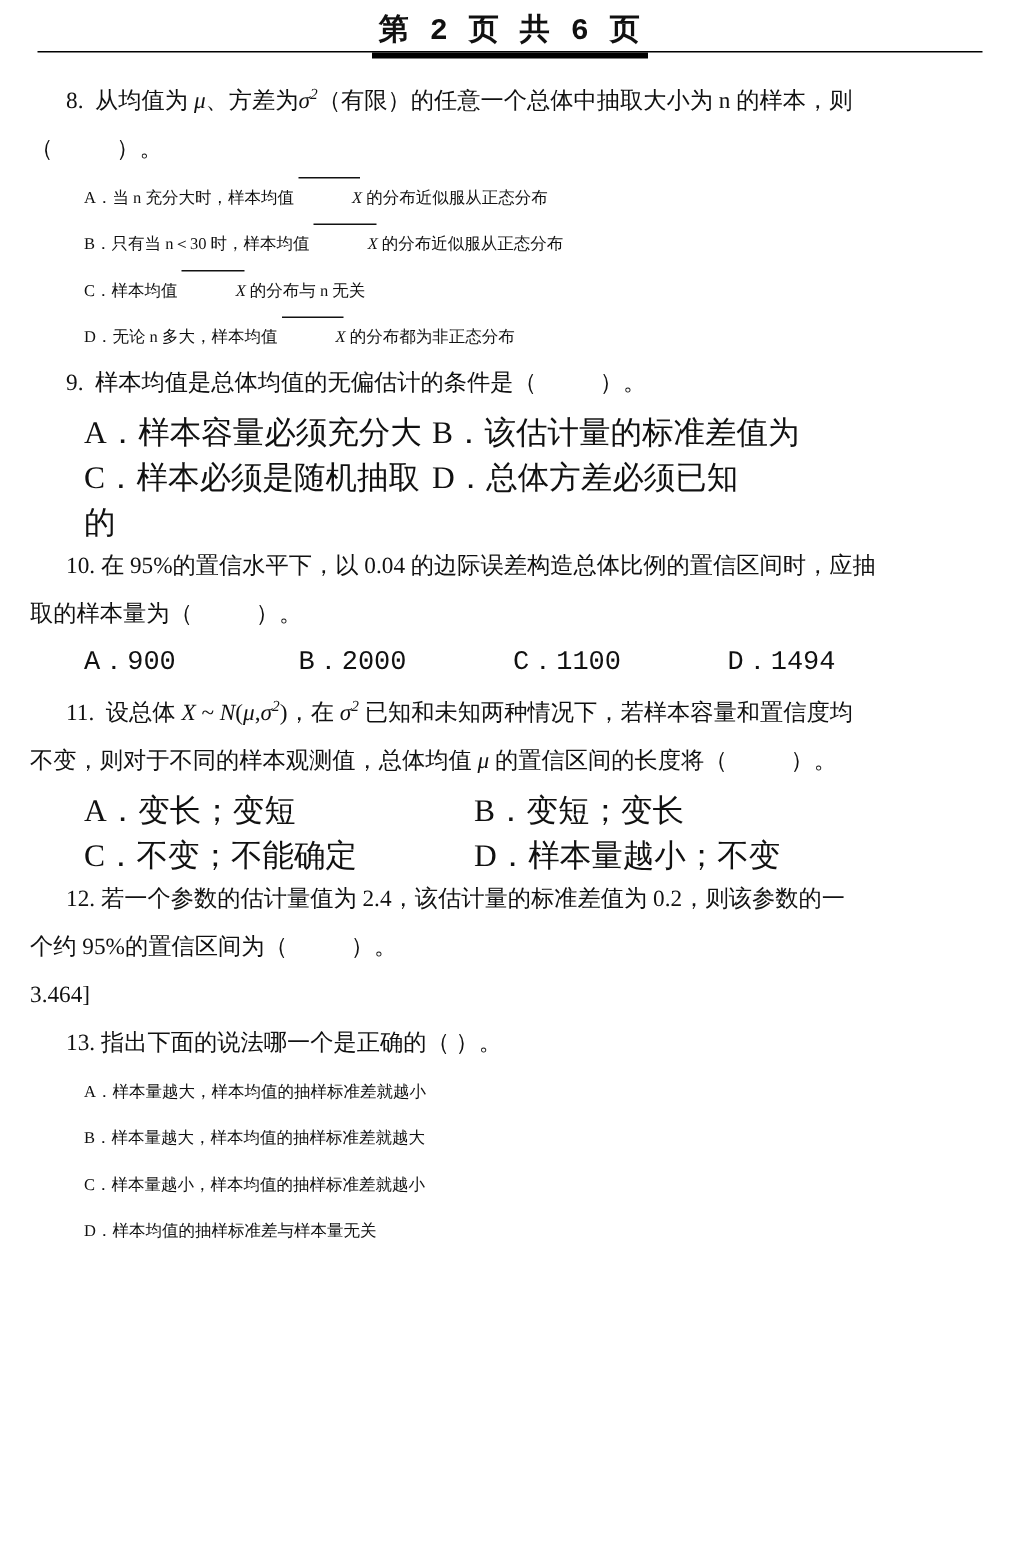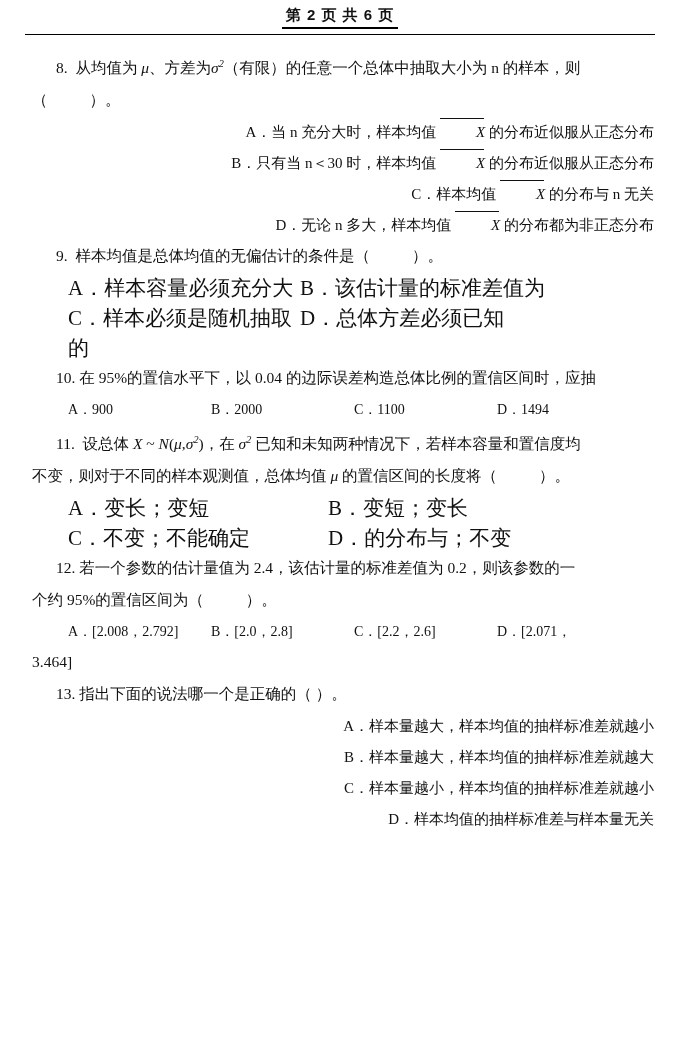--- a/index.html
+++ b/index.html
@@ -21,77 +21,77 @@
     position: relative;
     box-sizing: border-box;
   }
   
   .header {
     text-align: center;
     padding-top: 6px;
     height: 26px;
   }
   .header-text {
-    font-size: 15px;
+    font-size: 20px;
     font-weight: bold;
     letter-spacing: 1px;
     display: inline-block;
-    border-bottom: 2px solid #000000;
+    border-bottom: 4px solid #000000;
     padding: 0 4px 2px 4px;
-    font-family: Liberation Sans, sans-serif;
+    font-family: Liberation Mono, monospace;
   }
   .rule-top {
     width: 630px;
     margin: 2px auto 0 auto;
     border-top: 1.5px solid #000;
   }
   .body-area {
-    padding: 14px 26px 0 32px;
+    padding: 14px 26px 0 20px;
     box-sizing: border-box;
   }
   .q {
     font-size: 15.5px;
     line-height: 30px;
     margin-bottom: 2px;
   }
   .q-stem {
     text-indent: 24px;
   }
   .q-stem-cont {
     text-indent: 0;
   }
   .opts {
     margin-top: 0;
   }
   .opt {
-    font-size: 15px;
+    font-size: 11px;
     line-height: 31px;
     text-indent: 36px;
-    text-align: right;
   }
   .opt-row {
     font-size: 21px;
     line-height: 30px;
     display: flex;
     text-indent: 0;
     padding-left: 36px;
   }
   .opt-row > span:first-child {
     width: 232px;
     flex: 0 0 232px;
   }
   .opt-row.wide > span:first-child {
     width: 260px;
     flex: 0 0 260px;
   }
   .opt-row4 {
-    font-size: 14px;
+    font-size: 18px;
     line-height: 30px;
     display: flex;
     padding-left: 36px;
+    font-family: Liberation Mono, monospace;
   }
   .opt-row4 > span {
     flex: 0 0 143px;
   }
   .opt-row4 > span:first-child {
     flex: 0 0 143px;
   }
   .ital {
     font-style: italic;
   }
@@ -160,20 +160,21 @@
           <span>D．总体方差必须已知</span>
         </div>
       </div>
     </div>
 
     <div>
       <div class="q q-stem">
         <span>10.</span>
         <span>在 95%的置信水平下，以 0.04 的边际误差构造总体比例的置信区间时，应抽</span>
       </div>
+      <div class="q q-stem-cont">取的样本量为（<span class="blank"></span>）。</div>
       <div class="opts">
         <div class="opt-row4">
           <span>A．900</span>
           <span>B．2000</span>
           <span>C．1100</span>
           <span>D．1494</span>
         </div>
       </div>
     </div>
 
@@ -183,38 +184,32 @@
         <span>&nbsp;设总体&nbsp;<span class="ital">X</span>&nbsp;~&nbsp;<span class="ital">N</span>(<span class="ital">μ</span>,<span class="ital">σ</span><sup class="sup">2</sup>)，在&nbsp;<span class="ital">σ</span><sup class="sup">2</sup>&nbsp;已知和未知两种情况下，若样本容量和置信度均</span>
       </div>
       <div class="q q-stem-cont">不变，则对于不同的样本观测值，总体均值&nbsp;<span class="ital">μ</span>&nbsp;的置信区间的长度将（<span class="blank"></span>）。</div>
       <div class="opts">
         <div class="opt-row wide">
           <span>A．变长；变短</span>
           <span>B．变短；变长</span>
         </div>
         <div class="opt-row wide">
           <span>C．不变；不能确定</span>
-          <span>D．的分布与；不变</span>
+          <span>D．样本量越小；不变</span>
         </div>
       </div>
     </div>
 
     <div>
       <div class="q q-stem">
         <span>12.</span>
         <span>若一个参数的估计量值为 2.4，该估计量的标准差值为 0.2，则该参数的一</span>
       </div>
       <div class="q q-stem-cont">个约 95%的置信区间为（<span class="blank"></span>）。</div>
       <div class="opts">
-        <div class="opt-row4">
-          <span>A．[2.008，2.792]</span>
-          <span>B．[2.0，2.8]</span>
-          <span>C．[2.2，2.6]</span>
-          <span>D．[2.071，</span>
-        </div>
         <div class="q q-stem-cont">3.464]</div>
       </div>
     </div>
 
     <div>
       <div class="q q-stem">
         <span>13.</span>
         <span>指出下面的说法哪一个是正确的（        ）。</span>
       </div>
       <div class="opts">

